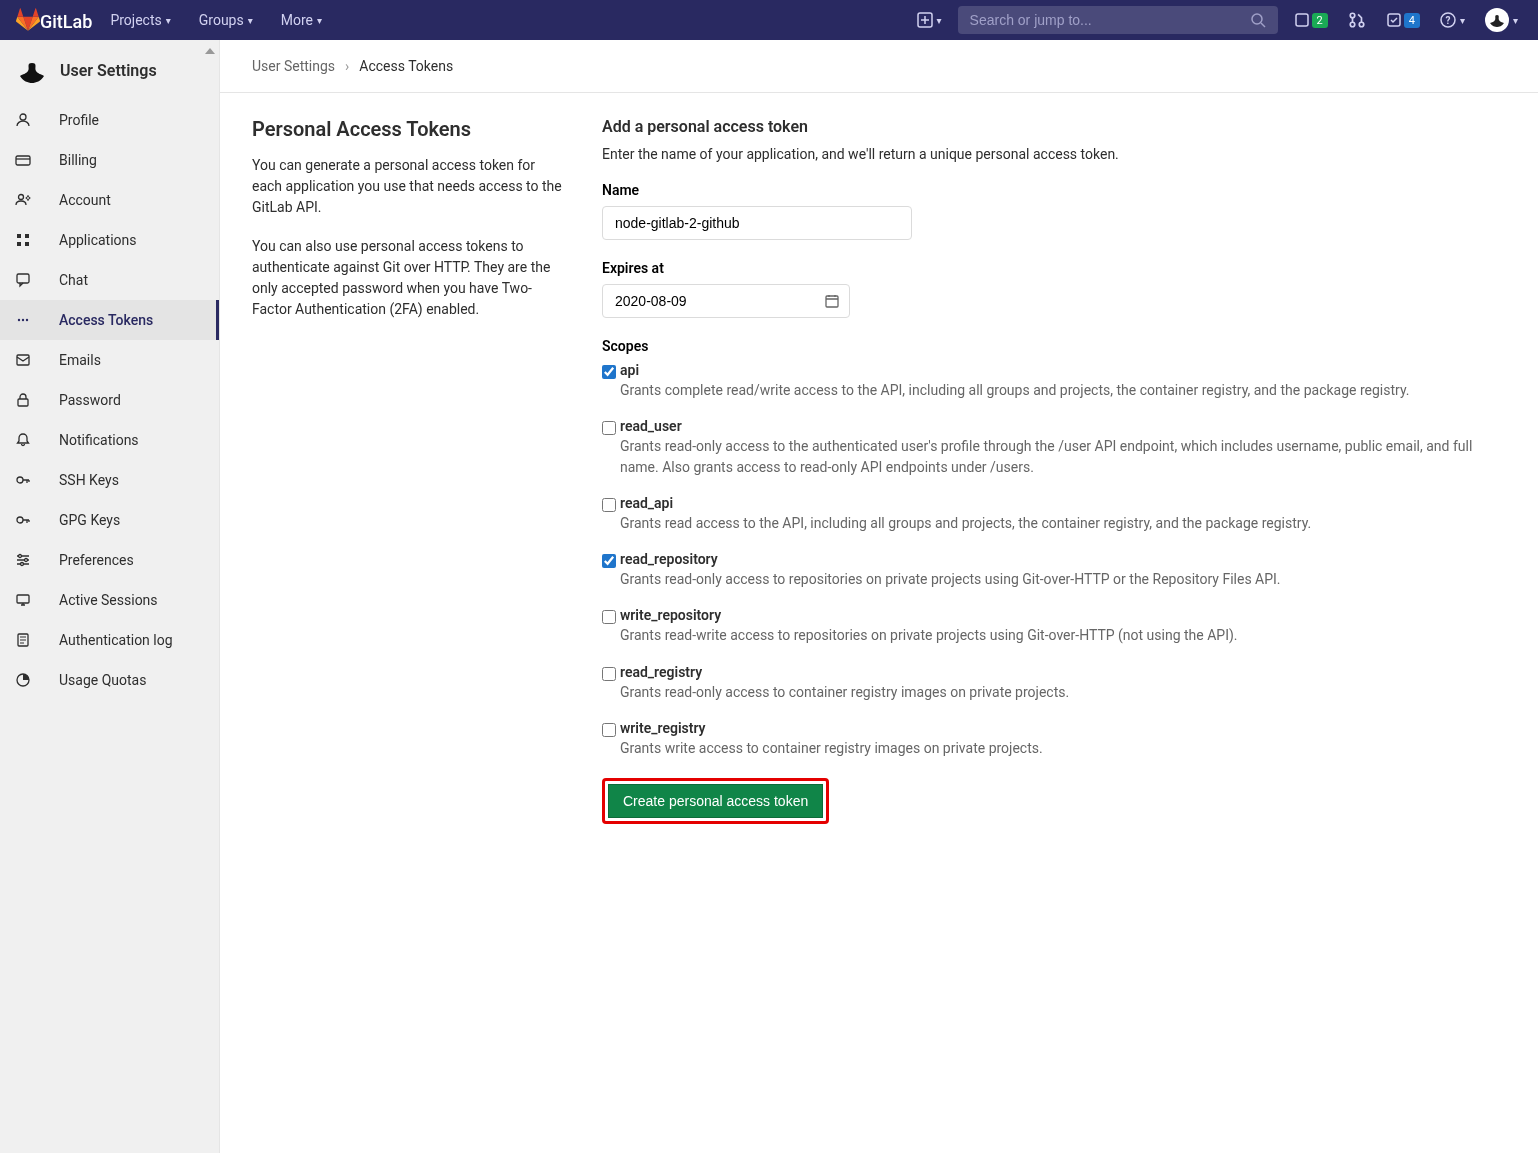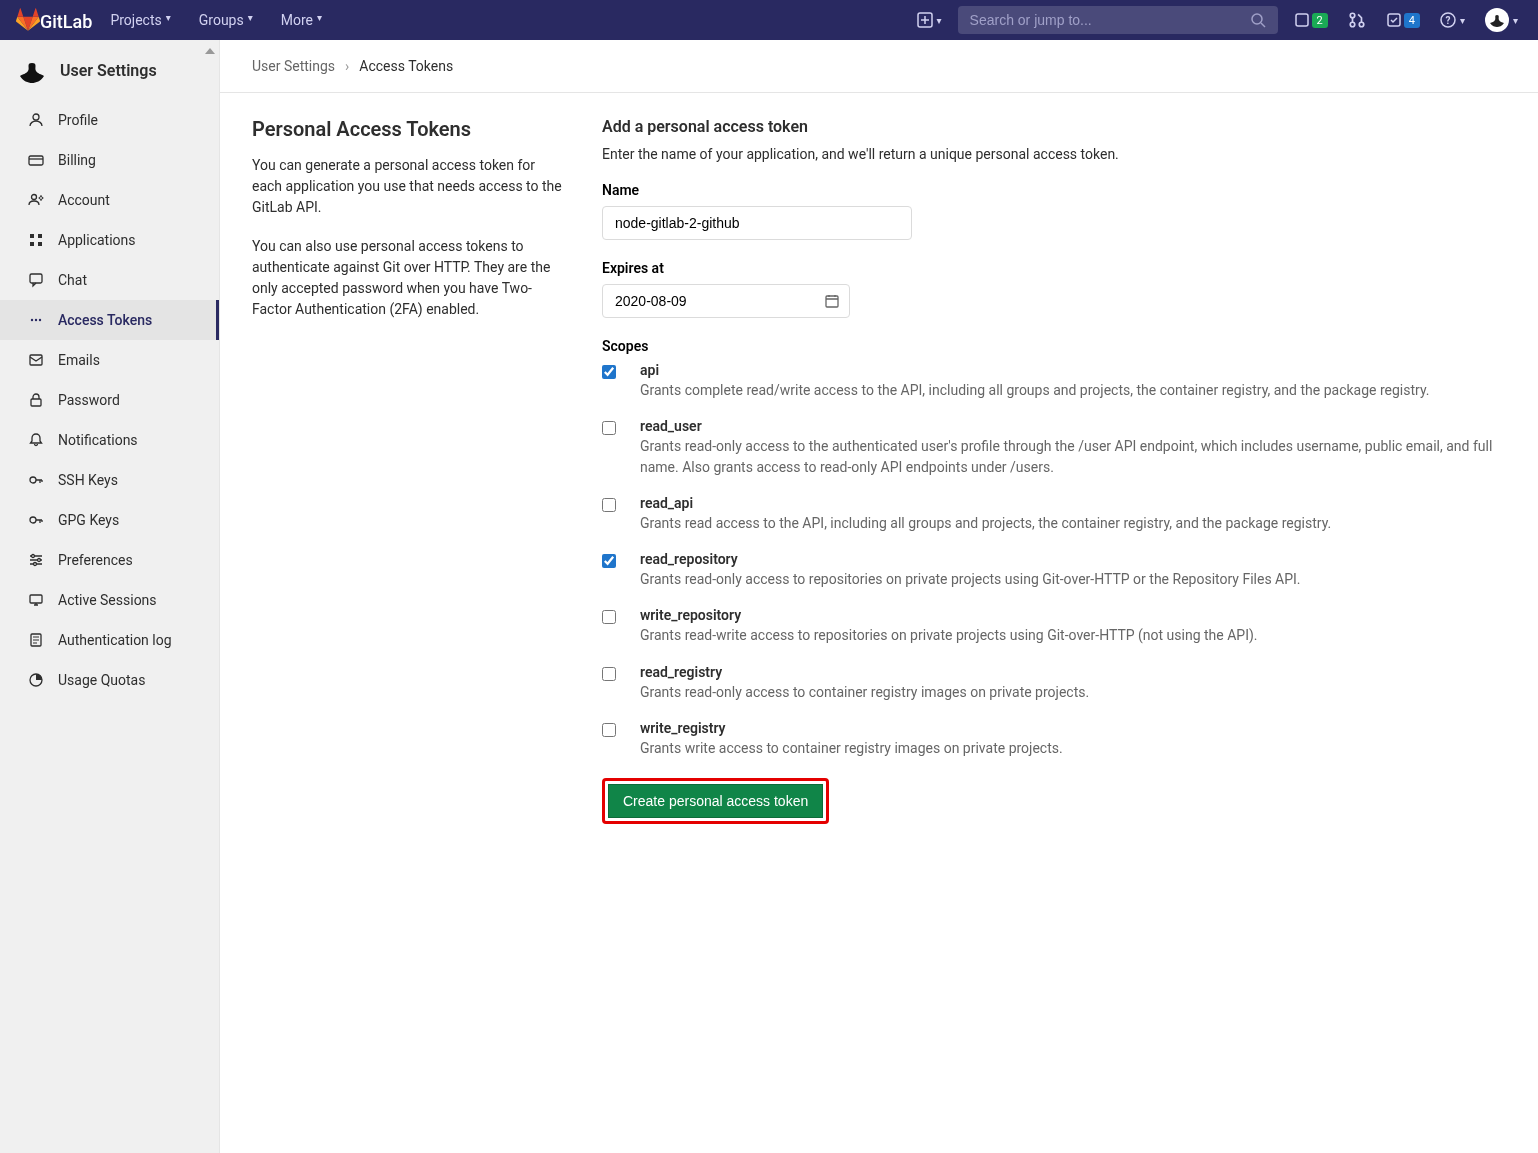--- a/index.html
+++ b/index.html
@@ -2,58 +2,58 @@
 <html><head>
 <meta charset="utf-8">
 <style>
 * { box-sizing: border-box; margin: 0; padding: 0; }
 body { font-family: -apple-system, BlinkMacSystemFont, "Segoe UI", Roboto, sans-serif; font-size: 14px; color: #2e2e2e; background: #fff; }
 .navbar { background: #292961; height: 40px; display: flex; align-items: center; padding: 0 16px; color: #fff; }
 .navbar-left { display: flex; align-items: center; gap: 8px; }
 .logo { display: flex; align-items: flex-end; gap: 0; }
 .logo-icon { width: 24px; height: 24px; }
 .logo-text { font-size: 18px; font-weight: 500; color: #fff; }
-.nav-item { display: flex; align-items: flex-start; padding: 0 10px; color: #d1d1f0; cursor: pointer; font-size: 14px; }
+.nav-item { display: flex; align-items: center; padding: 0 10px; color: #d1d1f0; cursor: pointer; font-size: 14px; }
 .chevron { margin-left: 4px; font-size: 10px; }
 .navbar-right { margin-left: auto; display: flex; align-items: center; gap: 12px; }
 .search-box { background: #4a4a7a; border-radius: 4px; padding: 6px 12px; width: 320px; display: flex; align-items: center; }
 .search-input { background: transparent; border: none; color: #d1d1f0; font-size: 14px; flex: 1; outline: none; }
 .search-input::placeholder { color: #a0a0c8; }
 .search-icon { color: #a0a0c8; }
 .nav-icon-item { display: flex; align-items: center; color: #d1d1f0; cursor: pointer; padding: 0 4px; }
 .badge-green { background: #1aaa55; color: #fff; border-radius: 3px; padding: 1px 5px; font-size: 11px; margin-left: 2px; }
 .badge-blue { background: #1f75cb; color: #fff; border-radius: 3px; padding: 1px 5px; font-size: 11px; margin-left: 2px; }
 .avatar { width: 24px; height: 24px; border-radius: 50%; background: #fff; display: flex; align-items: center; justify-content: center; }
 .layout { display: flex; }
 .sidebar { width: 220px; background: #f0f0f0; min-height: calc(100vh - 40px); border-right: 1px solid #e5e5e5; position: relative; }
 .scroll-indicator { position: absolute; right: 4px; top: 8px; width: 0; height: 0; border-left: 5px solid transparent; border-right: 5px solid transparent; border-bottom: 6px solid #999; }
 .sidebar-header { display: flex; align-items: center; padding: 14px 16px; gap: 12px; }
 .sidebar-avatar { width: 32px; height: 32px; }
 .sidebar-title { font-size: 16px; font-weight: 600; color: #2e2e2e; }
-.sidebar-item { display: flex; align-items: center; padding: 12px 28px; gap: 14px; cursor: pointer; color: #2e2e2e; }
+.sidebar-item { display: flex; align-items: center; padding: 12px 15px; gap: 28px; cursor: pointer; color: #2e2e2e; }
 .sidebar-item.active { background: #e4e4e4; color: #292961; font-weight: 500; box-shadow: inset -3px 0 0 #292961; }
 .sidebar-icon { width: 16px; height: 16px; display: flex; align-items: center; justify-content: center; }
 .content { flex: 1; padding: 0; }
 .breadcrumb { padding: 18px 32px; border-bottom: 1px solid #e5e5e5; display: flex; align-items: center; gap: 10px; font-size: 14px; color: #666; }
 .breadcrumb-sep { color: #999; }
 .breadcrumb-current { color: #2e2e2e; }
 .main { display: flex; padding: 24px 32px; gap: 40px; justify-content: flex-end; }
 .left-col { width: 310px; flex-shrink: 0; }
 .left-col h1 { font-size: 20px; font-weight: 600; margin-bottom: 14px; color: #2e2e2e; }
 .left-col p { font-size: 14px; line-height: 1.5; color: #2e2e2e; margin-bottom: 18px; }
 .right-col { flex: 1; }
 .section-title { font-size: 16px; font-weight: 600; margin-bottom: 10px; color: #2e2e2e; }
 .section-desc { font-size: 14px; color: #2e2e2e; margin-bottom: 20px; }
 .form-group { margin-bottom: 20px; }
 .form-label { font-weight: 600; font-size: 14px; display: block; margin-bottom: 8px; color: #000000; }
 .form-input { border: 1px solid #dbdbdb; border-radius: 4px; padding: 8px 12px; font-size: 14px; width: 310px; outline: none; }
 .date-input-wrap { position: relative; width: 248px; }
 .date-input { width: 100%; }
 .calendar-icon { position: absolute; right: 10px; top: 50%; transform: translateY(-50%); color: #666; }
-.scope-item { display: flex; align-items: flex-start; gap: 24px; margin-bottom: 18px; }
+.scope-item { display: flex; align-items: flex-start; gap: 4px; margin-bottom: 18px; }
 .scope-check { margin-top: 3px; width: 14px; height: 14px; accent-color: #1f75cb; }
 .scope-content { flex: 1; }
 .scope-name { font-weight: 600; font-size: 14px; color: #2e2e2e; }
 .scope-desc { font-size: 14px; color: #666; margin-top: 2px; line-height: 1.45; }
 .submit-wrap { display: inline-block; border: 3px solid #e40000; border-radius: 4px; padding: 3px; }
 .submit-btn { background: #108548; color: #fff; border: 1px solid #0d6b39; border-radius: 0; padding: 8px 14px; font-size: 14px; cursor: pointer; }
 svg { display: block; }
 </style>
 </head>
 <body>

